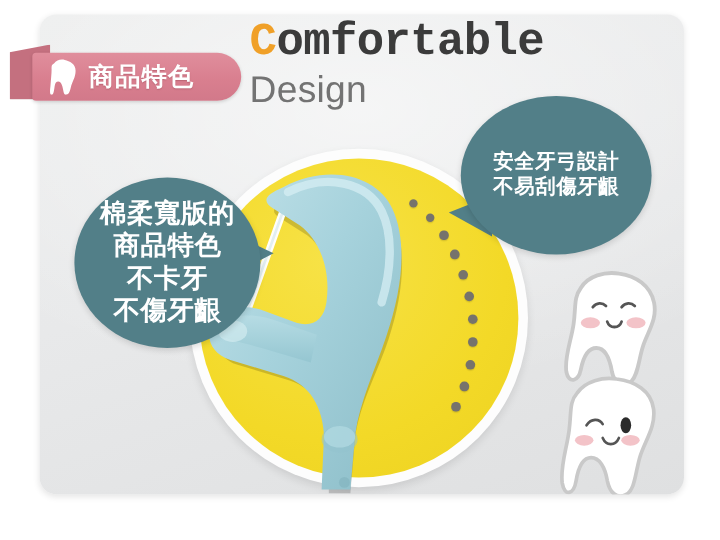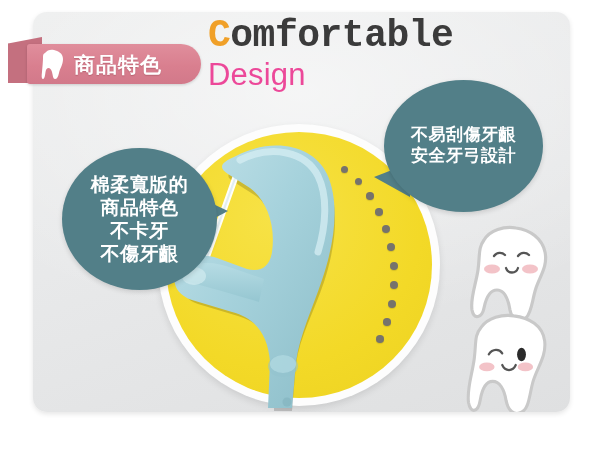--- a/index.html
+++ b/index.html
@@ -51,21 +51,21 @@
 
   
   .heading{position:absolute;left:208px;top:17px;}
   .h1{
     font-size:38px;font-weight:bold;line-height:1.02;
     color:#3b3b3b;letter-spacing:-0.5px;white-space:nowrap;font-family:Liberation Mono, monospace;
   }
   .h1 .c-orange{color:#f0a028;}
   .h2{
     font-size:31px;font-weight:normal;line-height:1.1;
-    color:#ec4899;letter-spacing:.2px;margin-top:2px;
+    color:#737373;letter-spacing:.2px;margin-top:2px;
   }
 
   
   .yellow-ring{
     position:absolute;left:158px;top:124px;width:282px;height:282px;
     border-radius:50%;background:#fdfdfd;
     box-shadow:0 3px 7px rgba(0,0,0,.10);
   }
   .yellow{
     position:absolute;left:166px;top:132px;width:266px;height:266px;
@@ -85,21 +85,21 @@
   
   .bubble{
     position:absolute;background:#527f88;color:#ffffff;
     display:flex;flex-direction:column;align-items:center;justify-content:center;
     text-align:center;box-shadow:0 2px 5px rgba(0,0,0,.14);
   }
   .bubble span{display:block;line-height:1.22;font-weight:bold;letter-spacing:.5px;}
 
   .bubble-left{
     left:62px;top:148px;width:155px;height:142px;border-radius:50%;
-    font-size:19px;
+    font-size:22px;
     font-family:Liberation Serif, serif;
   }
   .bubble-left-tail{
     position:absolute;left:196px;top:196px;width:0;height:0;
     border-top:15px solid transparent;border-bottom:17px solid transparent;
     border-left:32px solid #527f88;
   }
   .bubble-right{
     left:384px;top:80px;width:159px;height:132px;border-radius:50%;
     font-size:17px;
@@ -176,22 +176,22 @@
     <div class="dot" style="left:349px;top:213px;width:8px;height:8px;"></div>
     <div class="dot" style="left:354px;top:231px;width:8px;height:8px;"></div>
     <div class="dot" style="left:357px;top:250px;width:8px;height:8px;"></div>
     <div class="dot" style="left:357px;top:269px;width:8px;height:8px;"></div>
     <div class="dot" style="left:355px;top:288px;width:8px;height:8px;"></div>
     <div class="dot" style="left:350px;top:306px;width:7.5px;height:7.5px;"></div>
     <div class="dot" style="left:343px;top:323px;width:7.5px;height:7.5px;"></div>
 
     <div class="bubble-right-tail" style="left:341px;top:151px;"></div>
     <div class="bubble bubble-right" style="left:351px;top:68px;">
+      <span>安全牙弓設計</span>
       <span>不易刮傷牙齦</span>
-      <span>安全牙弓設計</span>
     </div>
 
     <div class="bubble-left-tail" style="left:163px;top:184px;"></div>
     <div class="bubble bubble-left" style="left:29px;top:136px;">
       <span>棉柔寬版的</span>
       <span>商品特色</span>
       <span>不卡牙</span>
       <span>不傷牙齦</span>
     </div>
 

